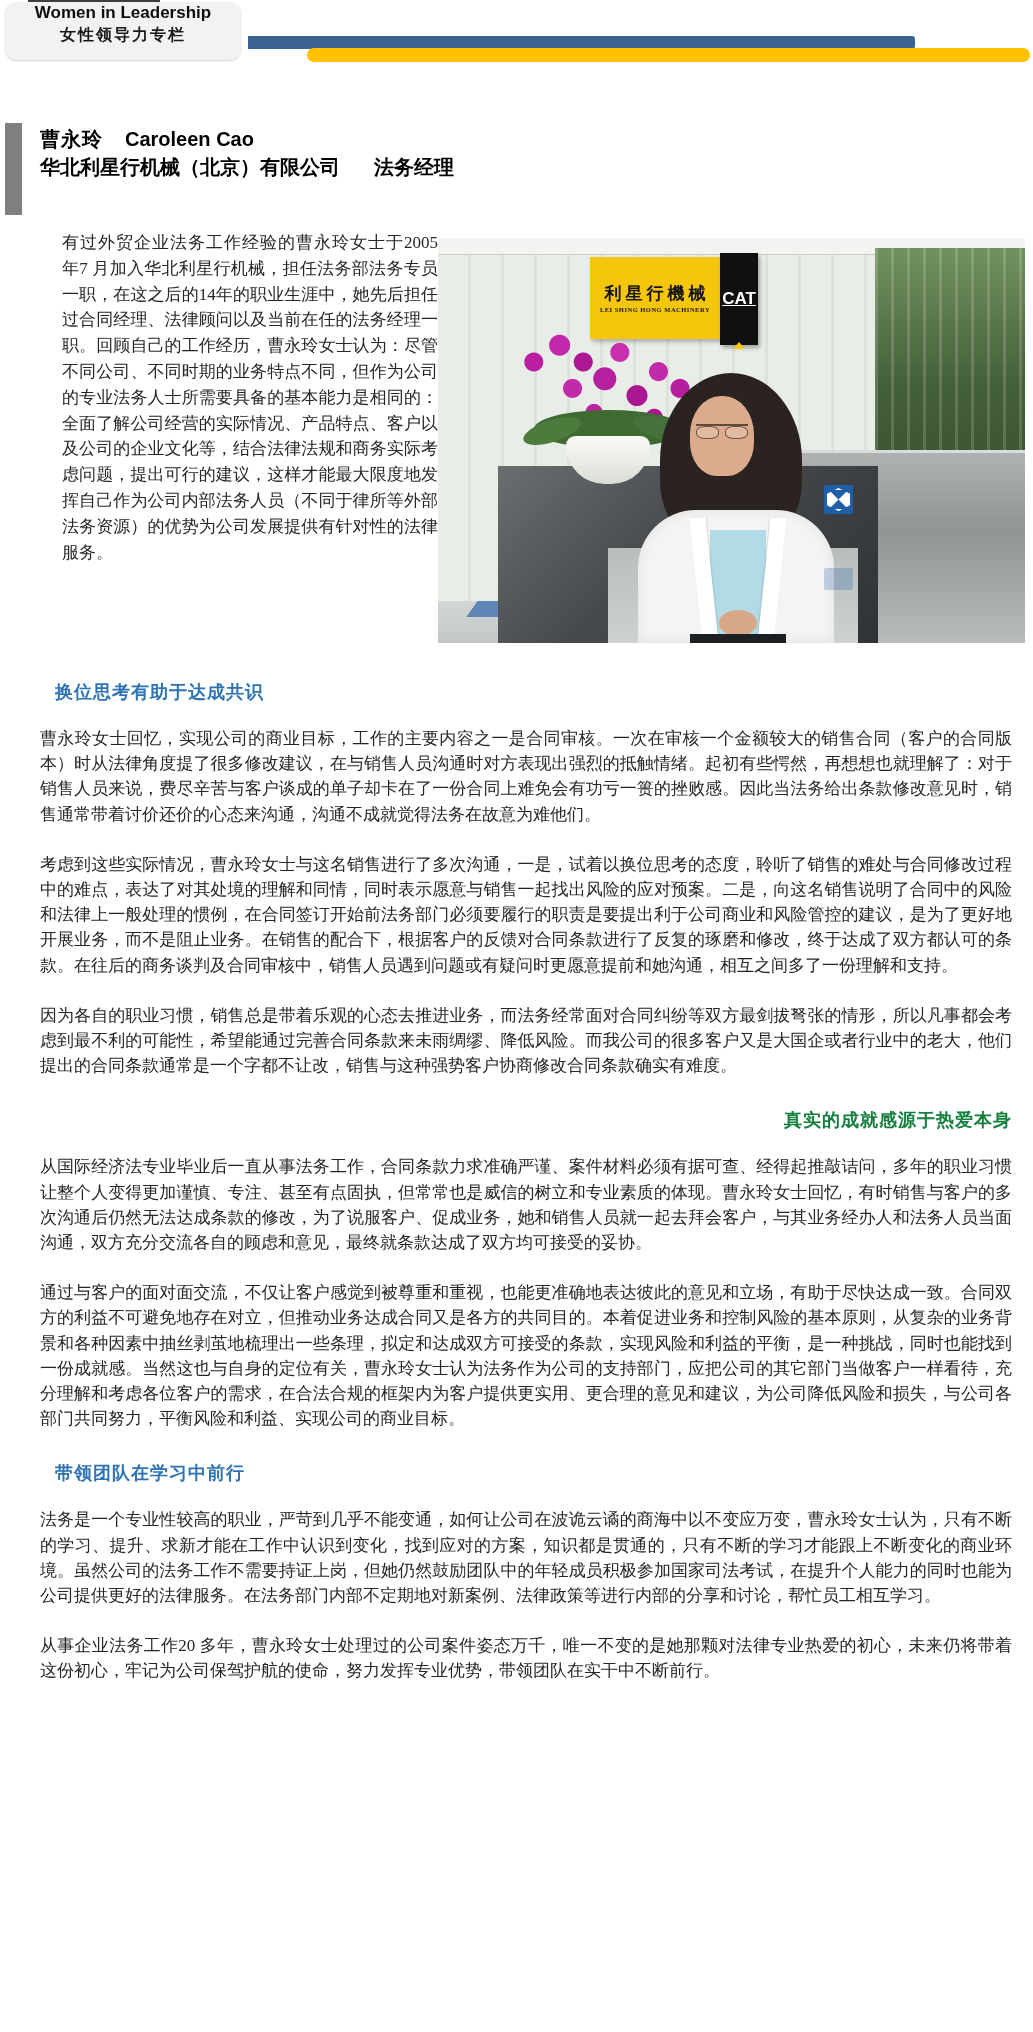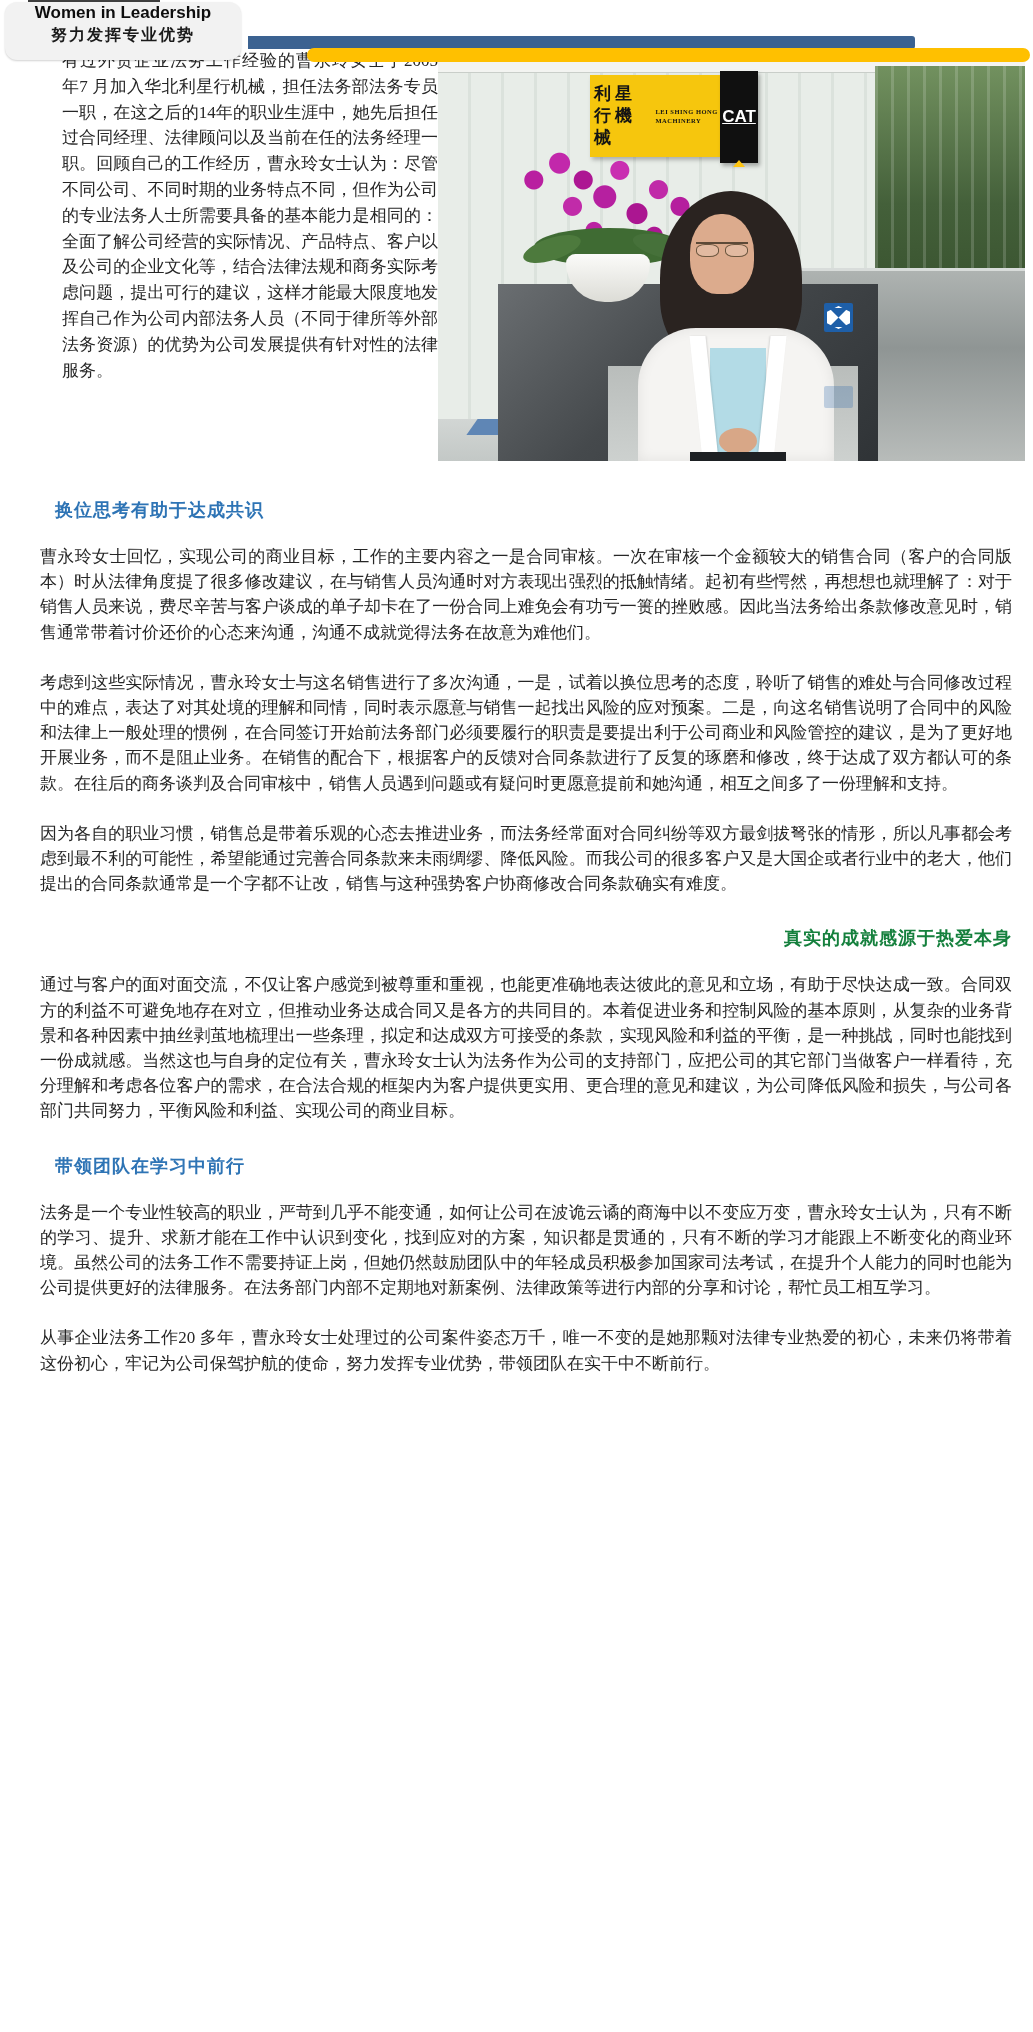--- a/index.html
+++ b/index.html
@@ -42,21 +42,21 @@
     background:linear-gradient(180deg,#72915f,#44603a 60%,#39532f);}
   .ph-bamboo::before{content:"";position:absolute;inset:0;
     background:repeating-linear-gradient(90deg,rgba(255,255,255,.16) 0 3px,transparent 3px 16px);}
   .ph-counter{position:absolute;right:0;top:212px;width:230px;height:193px;
     background:linear-gradient(180deg,#aeb3b1,#8f9594 40%,#b9bdbb);border-top:3px solid #d8dcda;}
   .ph-floor{position:absolute;left:0;bottom:0;width:380px;height:42px;background:linear-gradient(180deg,#d2d6d4,#c3c8c6);}
   .ph-floor-tile{position:absolute;left:34px;bottom:26px;width:78px;height:16px;background:#5f86b5;transform:skewX(-35deg);}
 
   .sign{position:absolute;left:152px;top:15px;width:168px;height:92px;}
   .sign-yellow{position:absolute;left:0;top:4px;width:130px;height:82px;
-    box-shadow:2px 3px 4px rgba(0,0,0,.25);display:flex;flex-direction:row;align-items:center;justify-content:center;}
+    box-shadow:2px 3px 4px rgba(0,0,0,.25);display:flex;flex-direction:column;align-items:center;justify-content:center;}
   .sign-cn{font-size:17px;font-weight:bold;letter-spacing:4px;color:#141414;line-height:22px;padding-left:4px;}
   .sign-en{font-size:6.5px;font-weight:bold;letter-spacing:.5px;color:#141414;line-height:9px;}
   .cat-box{position:absolute;left:130px;top:0;width:38px;height:92px;background:#101010;
     display:flex;align-items:center;justify-content:center;box-shadow:2px 3px 4px rgba(0,0,0,.3);}
   .cat-text{position:relative;color:#fff;font-family:"Liberation Sans","DejaVu Sans",sans-serif;font-weight:bold;font-size:17px;letter-spacing:0;text-decoration:underline;}
   .cat-tri{position:absolute;left:50%;transform:translateX(-50%);bottom:-4px;width:12px;height:7px;
     clip-path:polygon(50% 0,100% 100%,0 100%);}
 
   .desk{position:absolute;left:60px;top:228px;width:380px;height:177px;
     background:linear-gradient(135deg,#6a6e71,#45494c 45%,#2f3336);}
@@ -106,27 +106,36 @@
   .section-heading{margin:30px 0 22px 15px;font-size:18px;font-weight:bold;letter-spacing:1px;}
   .para{width:972px;font-size:17px;line-height:25.2px;text-align:justify;margin:0 0 25px 0;}
 </style>
 </head>
 <body>
 
 <div class="top-edge-line"></div>
 
 <div class="badge">
   <div class="badge-title">Women in Leadership</div>
-  <div class="badge-sub">努力发挥专业优势</div>
+  <div class="badge-sub">女性领导力专栏</div>
 </div>
 <div class="bar-blue" style="background: rgb(59, 98, 145);"></div>
 <div class="bar-gold" style="background: rgb(255, 192, 0);"></div>
 
 <div class="content">
 
+  <div class="name-block">
+    <div class="gray-bar" style="background: rgb(127, 127, 127);"></div>
+    <div class="name-line1">
+      <span class="name-cn">曹永玲</span><span class="name-en">Caroleen Cao</span>
+    </div>
+    <div class="name-line2">
+      <span>华北利星行机械（北京）有限公司</span><span class="job-title">法务经理</span>
+    </div>
+  </div>
 
   <div class="intro-row">
     <div class="intro-text">有过外贸企业法务工作经验的曹永玲女士于2005 年7 月加入华北利星行机械，担任法务部法务专员一职，在这之后的14年的职业生涯中，她先后担任过合同经理、法律顾问以及当前在任的法务经理一职。回顾自己的工作经历，曹永玲女士认为：尽管不同公司、不同时期的业务特点不同，但作为公司的专业法务人士所需要具备的基本能力是相同的：全面了解公司经营的实际情况、产品特点、客户以及公司的企业文化等，结合法律法规和商务实际考虑问题，提出可行的建议，这样才能最大限度地发挥自己作为公司内部法务人员（不同于律所等外部法务资源）的优势为公司发展提供有针对性的法律服务。</div>
 
     <div class="photo">
       <div class="ph-wall"></div>
       <div class="ph-ceiling"></div>
       <div class="ph-bamboo"></div>
       <div class="ph-counter"></div>
       <div class="ph-floor"></div>
@@ -168,20 +177,21 @@
 
   <div class="section">
     <h2 class="section-heading" style="color: rgb(46, 116, 181);">换位思考有助于达成共识</h2>
     <p class="para">曹永玲女士回忆，实现公司的商业目标，工作的主要内容之一是合同审核。一次在审核一个金额较大的销售合同（客户的合同版本）时从法律角度提了很多修改建议，在与销售人员沟通时对方表现出强烈的抵触情绪。起初有些愕然，再想想也就理解了：对于销售人员来说，费尽辛苦与客户谈成的单子却卡在了一份合同上难免会有功亏一篑的挫败感。因此当法务给出条款修改意见时，销售通常带着讨价还价的心态来沟通，沟通不成就觉得法务在故意为难他们。</p>
     <p class="para">考虑到这些实际情况，曹永玲女士与这名销售进行了多次沟通，一是，试着以换位思考的态度，聆听了销售的难处与合同修改过程中的难点，表达了对其处境的理解和同情，同时表示愿意与销售一起找出风险的应对预案。二是，向这名销售说明了合同中的风险和法律上一般处理的惯例，在合同签订开始前法务部门必须要履行的职责是要提出利于公司商业和风险管控的建议，是为了更好地开展业务，而不是阻止业务。在销售的配合下，根据客户的反馈对合同条款进行了反复的琢磨和修改，终于达成了双方都认可的条款。在往后的商务谈判及合同审核中，销售人员遇到问题或有疑问时更愿意提前和她沟通，相互之间多了一份理解和支持。</p>
     <p class="para">因为各自的职业习惯，销售总是带着乐观的心态去推进业务，而法务经常面对合同纠纷等双方最剑拔弩张的情形，所以凡事都会考虑到最不利的可能性，希望能通过完善合同条款来未雨绸缪、降低风险。而我公司的很多客户又是大国企或者行业中的老大，他们提出的合同条款通常是一个字都不让改，销售与这种强势客户协商修改合同条款确实有难度。</p>
   </div>
 
   <div class="section">
     <h2 class="section-heading" style="color: #15803d; text-align: right;">真实的成就感源于热爱本身</h2>
+    <p class="para">从国际经济法专业毕业后一直从事法务工作，合同条款力求准确严谨、案件材料必须有据可查、经得起推敲诘问，多年的职业习惯让整个人变得更加谨慎、专注、甚至有点固执，但常常也是威信的树立和专业素质的体现。曹永玲女士回忆，有时销售与客户的多次沟通后仍然无法达成条款的修改，为了说服客户、促成业务，她和销售人员就一起去拜会客户，与其业务经办人和法务人员当面沟通，双方充分交流各自的顾虑和意见，最终就条款达成了双方均可接受的妥协。</p>
     <p class="para">通过与客户的面对面交流，不仅让客户感觉到被尊重和重视，也能更准确地表达彼此的意见和立场，有助于尽快达成一致。合同双方的利益不可避免地存在对立，但推动业务达成合同又是各方的共同目的。本着促进业务和控制风险的基本原则，从复杂的业务背景和各种因素中抽丝剥茧地梳理出一些条理，拟定和达成双方可接受的条款，实现风险和利益的平衡，是一种挑战，同时也能找到一份成就感。当然这也与自身的定位有关，曹永玲女士认为法务作为公司的支持部门，应把公司的其它部门当做客户一样看待，充分理解和考虑各位客户的需求，在合法合规的框架内为客户提供更实用、更合理的意见和建议，为公司降低风险和损失，与公司各部门共同努力，平衡风险和利益、实现公司的商业目标。</p>
   </div>
 
   <div class="section">
     <h2 class="section-heading" style="color: rgb(46, 116, 181);">带领团队在学习中前行</h2>
     <p class="para">法务是一个专业性较高的职业，严苛到几乎不能变通，如何让公司在波诡云谲的商海中以不变应万变，曹永玲女士认为，只有不断的学习、提升、求新才能在工作中认识到变化，找到应对的方案，知识都是贯通的，只有不断的学习才能跟上不断变化的商业环境。虽然公司的法务工作不需要持证上岗，但她仍然鼓励团队中的年轻成员积极参加国家司法考试，在提升个人能力的同时也能为公司提供更好的法律服务。在法务部门内部不定期地对新案例、法律政策等进行内部的分享和讨论，帮忙员工相互学习。</p>
     <p class="para">从事企业法务工作20 多年，曹永玲女士处理过的公司案件姿态万千，唯一不变的是她那颗对法律专业热爱的初心，未来仍将带着这份初心，牢记为公司保驾护航的使命，努力发挥专业优势，带领团队在实干中不断前行。</p>
   </div>
 
 </div>

